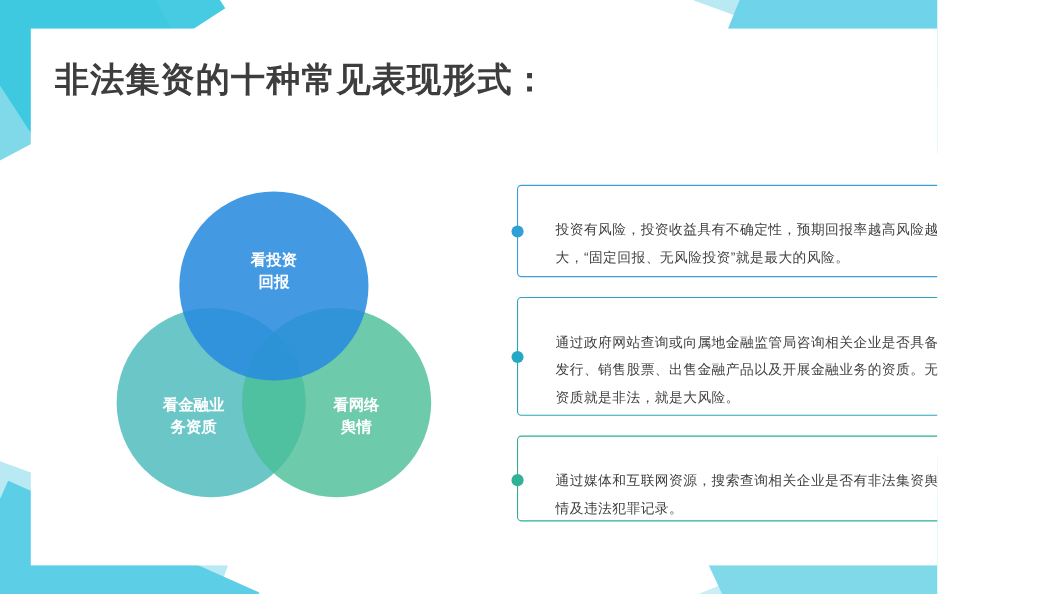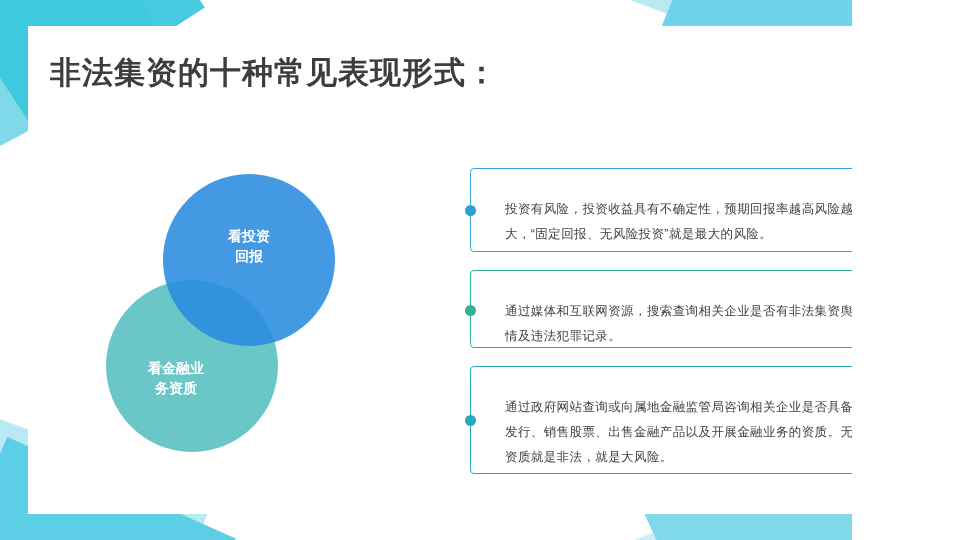--- a/index.html
+++ b/index.html
@@ -214,33 +214,36 @@
   <div class="deco deco-br-1"></div>
 
   <div class="panel"></div>
 
   <div class="title">非法集资的十种常见表现形式：</div>
 
   <div class="venn">
     <div class="circle circle-left">
       <span class="circle-label">看金融业<br>务资质</span>
     </div>
+    <div class="circle circle-right">
+      <span class="circle-label">看网络<br>舆情</span>
+    </div>
     <div class="circle circle-top">
       <span class="circle-label">看投资<br>回报</span>
     </div>
   </div>
 
   <div class="boxes">
     <div class="box box-1">
       <span class="bullet"></span>
       <p>投资有风险，投资收益具有不确定性，预期回报率越高风险越大，“固定回报、无风险投资”就是最大的风险。</p>
     </div>
+    <div class="box box-2">
+      <span class="bullet"></span>
+      <p>通过政府网站查询或向属地金融监管局咨询相关企业是否具备发行、销售股票、出售金融产品以及开展金融业务的资质。无资质就是非法，就是大风险。</p>
+    </div>
     <div class="box box-3">
       <span class="bullet"></span>
       <p>通过媒体和互联网资源，搜索查询相关企业是否有非法集资舆情及违法犯罪记录。</p>
     </div>
-    <div class="box box-2">
-      <span class="bullet"></span>
-      <p>通过政府网站查询或向属地金融监管局咨询相关企业是否具备发行、销售股票、出售金融产品以及开展金融业务的资质。无资质就是非法，就是大风险。</p>
-    </div>
   </div>
 
 </div>
 
 </body></html>

